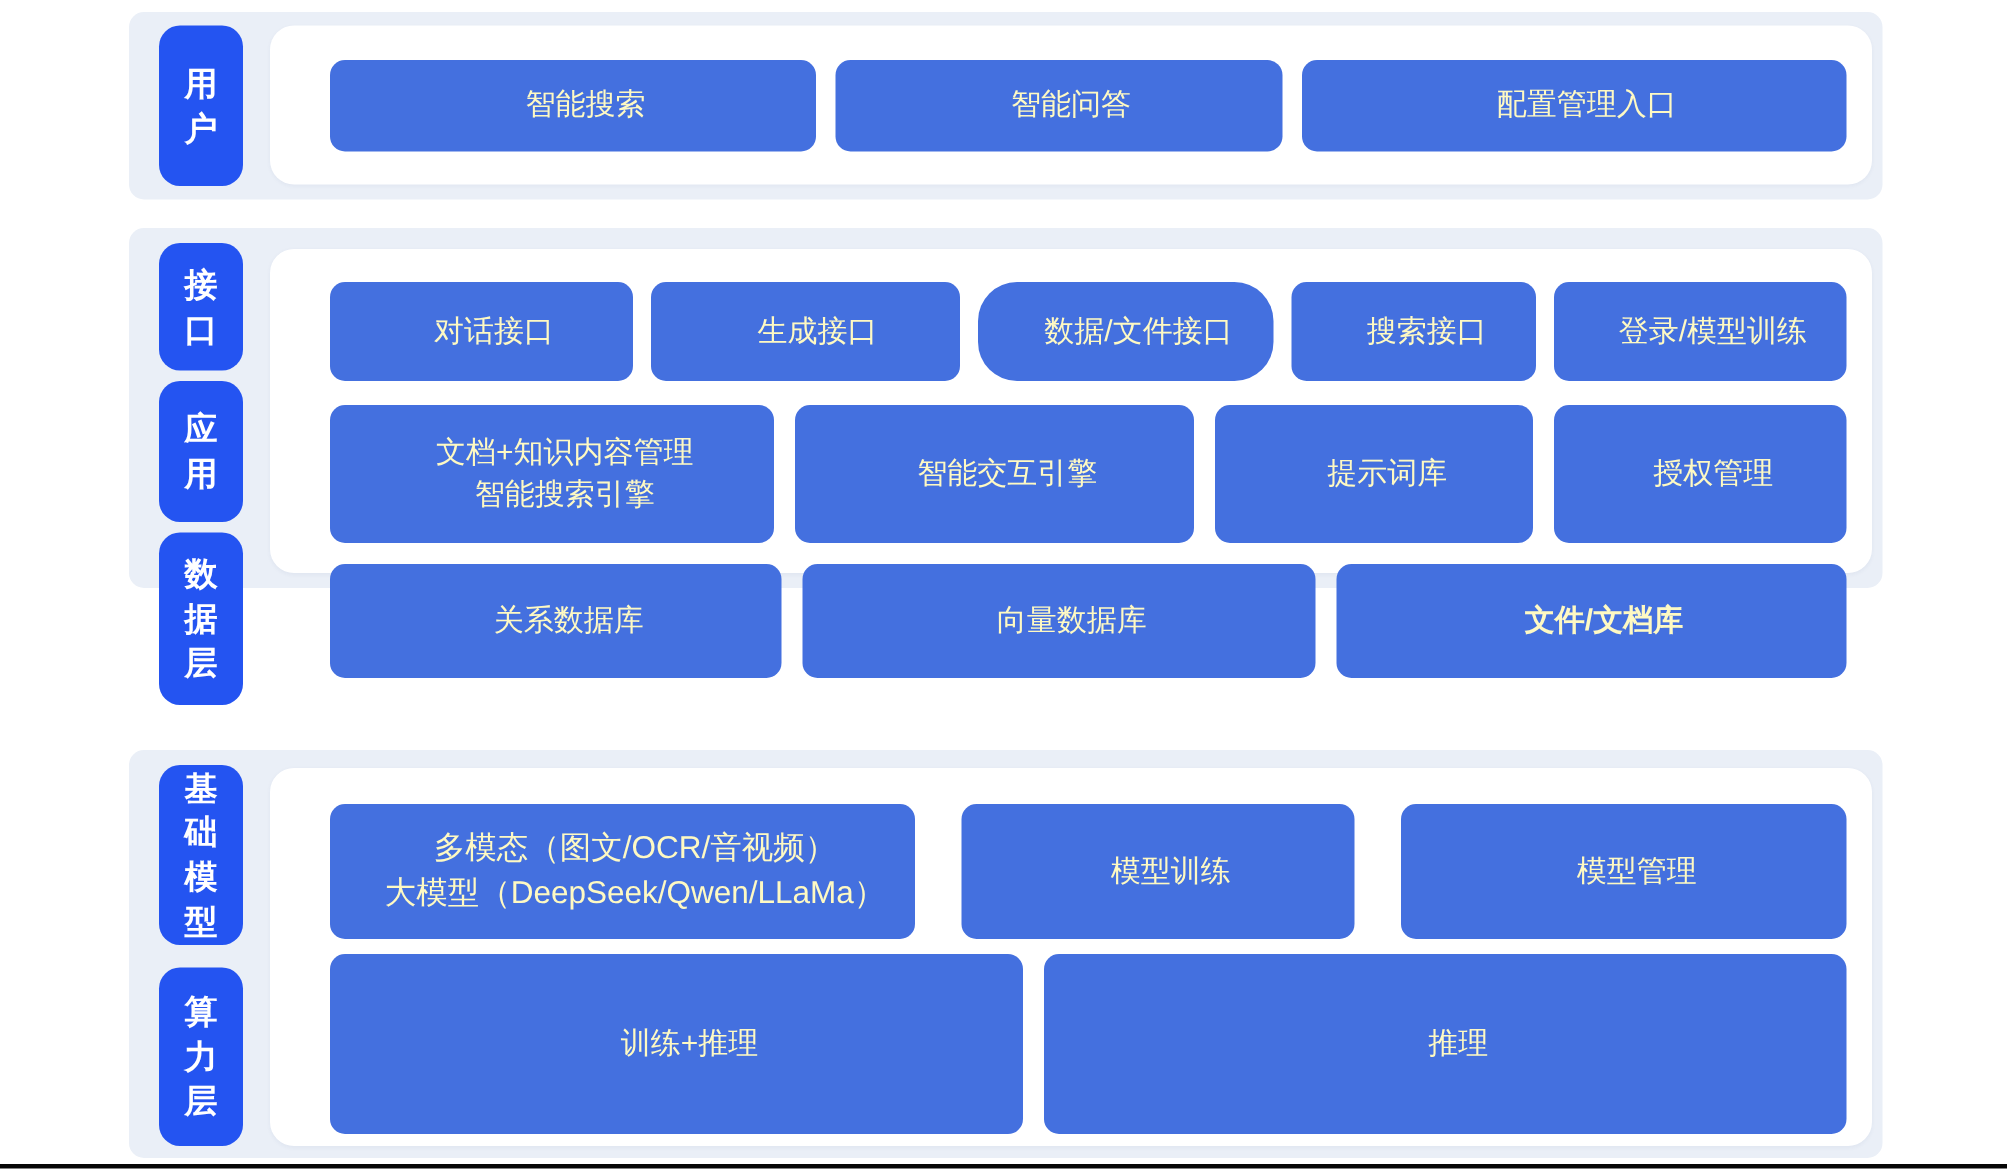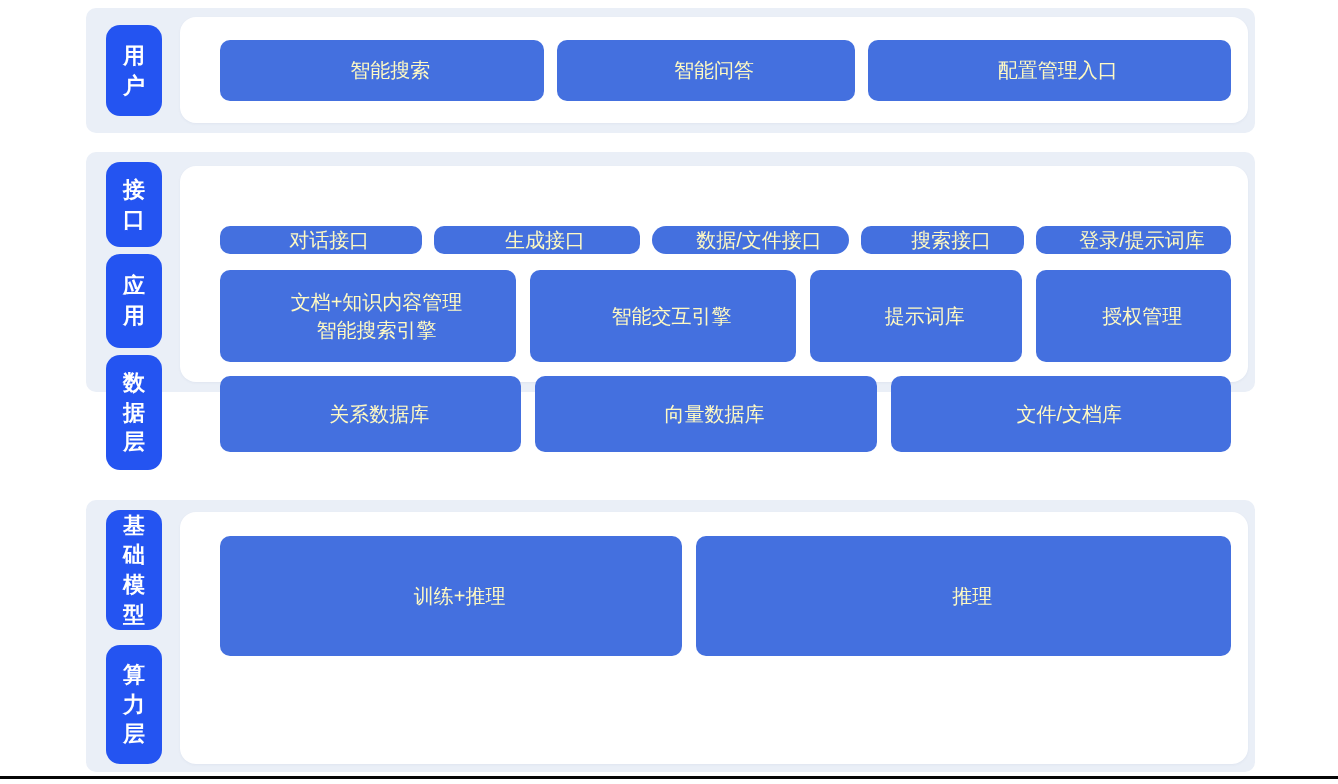--- a/index.html
+++ b/index.html
@@ -43,21 +43,21 @@
     background:#060606;
   }
 </style>
 </head>
 <body>
 
 <div class="stage">
 
   <div class="band" style="top:8px; height:125px;">
     <div class="labels" style="justify-content:center;">
-      <div class="layer-label" style="height:91px;">
+      <div class="layer-label" style="height:107px;">
         <span>用户</span>
       </div>
     </div>
     <div class="panel" style="top:9px; bottom:10px; padding:23px 17px 22px 40px;">
       <div class="row" style="height:61px; gap:13px;">
         <div class="btn" style="flex:323 0 0;">
           <span>智能搜索</span>
         </div>
         <div class="btn" style="flex:296 0 0;">
           <span>智能问答</span>
@@ -75,35 +75,35 @@
         <span>接口</span>
       </div>
       <div class="layer-label" style="height:94px;">
         <span>应用</span>
       </div>
       <div class="layer-label" style="height:115px;">
         <span>数据层</span>
       </div>
     </div>
     <div class="panel" style="top:14px; bottom:10px; padding:22px 17px 20px 40px; gap:0;">
-      <div class="row" style="height:66px; gap:12px; margin-bottom:16px;align-items:flex-end;">
+      <div class="row" style="height:66px; gap:12px; margin-bottom:16px;">
         <div class="btn" style="flex:203 0 0;">
           <span>对话接口</span>
         </div>
         <div class="btn" style="flex:208 0 0;">
           <span>生成接口</span>
         </div>
         <div class="btn" style="flex:199 0 0;border-radius:26px;">
           <span>数据/文件接口</span>
         </div>
         <div class="btn" style="flex:160 0 0;">
           <span>搜索接口</span>
         </div>
         <div class="btn" style="flex:196 0 0;">
-          <span>登录/提示词库</span>
+          <span>登录/模型训练</span>
         </div>
       </div>
       <div class="row" style="height:92px; gap:14px; margin-bottom:14px;border-radius:12px;">
         <div class="btn" style="flex:300 0 0;">
           <span>文档+知识内容管理</span>
           <span>智能搜索引擎</span>
         </div>
         <div class="btn" style="flex:268 0 0;">
           <span>智能交互引擎</span>
         </div>
@@ -114,37 +114,49 @@
           <span>授权管理</span>
         </div>
       </div>
       <div class="row" style="height:76px; gap:14px;">
         <div class="btn" style="flex:300 0 0;">
           <span>关系数据库</span>
         </div>
         <div class="btn" style="flex:342 0 0;">
           <span>向量数据库</span>
         </div>
-        <div class="btn" style="flex:341 0 0;">
+        <div class="btn" style="flex:341 0 0;font-weight:bold;">
           <span>文件/文档库</span>
         </div>
       </div>
     </div>
   </div>
 
   <div class="band" style="top:500px; height:272px;">
     <div class="labels" style="padding-top:10px; gap:15px;">
       <div class="layer-label" style="height:120px;">
         <span>基础模型</span>
       </div>
       <div class="layer-label" style="height:119px;">
         <span>算力层</span>
       </div>
     </div>
     <div class="panel" style="top:12px; bottom:8px; padding:24px 17px 20px 40px;">
+      <div class="row" style="height:90px; gap:31px; margin-bottom:10px;">
+        <div class="btn big" style="flex:393 0 0;">
+          <span>多模态（图文/OCR/音视频）</span>
+          <span>大模型（DeepSeek/Qwen/LLaMa）</span>
+        </div>
+        <div class="btn" style="flex:259 0 0;">
+          <span>模型训练</span>
+        </div>
+        <div class="btn" style="flex:295 0 0;">
+          <span>模型管理</span>
+        </div>
+      </div>
       <div class="row" style="height:120px; gap:14px;">
         <div class="btn" style="flex:462 0 0;">
           <span>训练+推理</span>
         </div>
         <div class="btn" style="flex:537 0 0;">
           <span>推理</span>
         </div>
       </div>
     </div>
   </div>

